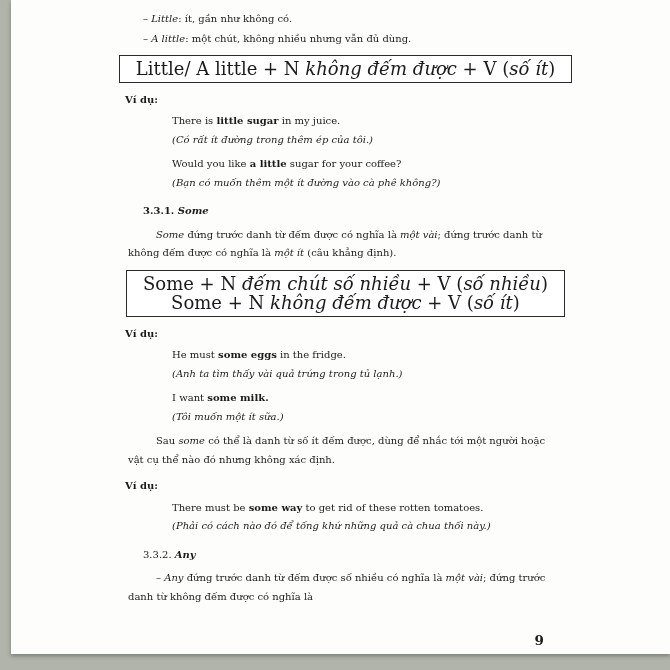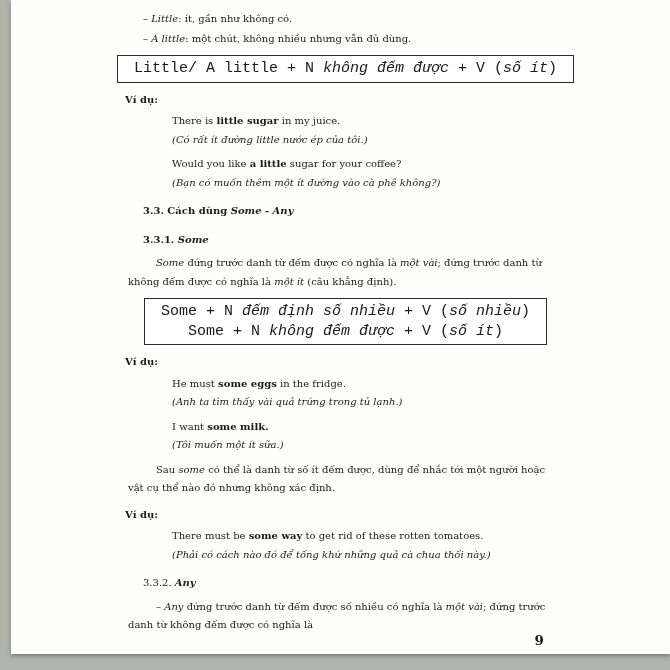--- a/index.html
+++ b/index.html
@@ -26,21 +26,21 @@
   .para { text-indent: 28px; margin: 5px 13px; }
   .def  { text-indent: 28px; margin: 1px 0; }
   .formula-box {
     width: fit-content;
     margin: 7px auto;
     border: 1px solid #2b2b2b;
     padding: 3px 16px;
     text-align: center;
     background: #fff;
   }
-  .formula-line { font-size: 15px; line-height: 19.5px; font-family: Liberation Mono, monospace; }
+  .formula-line { font-size: 18px; line-height: 19.5px; }
   .vidu { font-weight: bold; margin: 8px 0 3px 10px; }
   .ex-group { margin: 0 0 6px 57px; }
   .trans { font-style: italic; }
   .heading { font-weight: bold; margin: 10px 0 3px 28px; }
   .page-number {
     position: absolute;
     right: 126px; bottom: 6px;
     font-weight: bold;
     font-size: 13.5px;
   }
@@ -54,35 +54,34 @@
   <p class="txt def"><span>– </span><span style="font-style: italic;">A little</span><span>: một chút, không nhiều nhưng vẫn đủ dùng.</span></p>
 
   <div class="formula-box">
     <p class="formula-line"><span>Little/ A little + N </span><span style="font-style: italic;">không đếm được</span><span> + V (</span><span style="font-style: italic;">số ít</span><span>)</span></p>
   </div>
 
   <p class="txt vidu">Ví dụ:</p>
 
   <div class="ex-group">
     <p class="txt"><span>There is </span><span style="font-weight: bold;">little sugar</span><span> in my juice.</span></p>
-    <p class="txt trans"><span style="font-style: italic;">(Có rất ít đường little nước ép của tôi.)</span></p>
+    <p class="txt trans"><span style="font-style: italic;">(Có rất ít đường trong thêm ép của tôi.)</span></p>
   </div>
 
   <div class="ex-group">
     <p class="txt"><span>Would you like </span><span style="font-weight: bold;">a little</span><span> sugar for your coffee?</span></p>
     <p class="txt trans"><span style="font-style: italic;">(Bạn có muốn thêm một ít đường vào cà phê không?)</span></p>
   </div>
 
-  <p class="txt heading"><span style="font-weight: bold;">3.3. Cách dùng </span><span style="font-weight: bold; font-style: italic;">Some - Any</span></p>
   <p class="txt heading"><span style="font-weight: bold;">3.3.1. </span><span style="font-weight: bold; font-style: italic;">Some</span></p>
 
   <p class="txt para"><span style="font-style: italic;">Some</span><span> đứng trước danh từ đếm được có nghĩa là </span><span style="font-style: italic;">một vài</span><span>; đứng trước danh từ không đếm được có nghĩa là </span><span style="font-style: italic;">một ít</span><span> (câu khẳng định).</span></p>
 
   <div class="formula-box">
-    <p class="formula-line"><span>Some + N </span><span style="font-style: italic;">đếm định số nhiều</span><span> + V (</span><span style="font-style: italic;">số nhiều</span><span>)</span></p>
+    <p class="formula-line"><span>Some + N </span><span style="font-style: italic;">đếm chút số nhiều</span><span> + V (</span><span style="font-style: italic;">số nhiều</span><span>)</span></p>
     <p class="formula-line"><span>Some + N </span><span style="font-style: italic;">không đếm được</span><span> + V (</span><span style="font-style: italic;">số ít</span><span>)</span></p>
   </div>
 
   <p class="txt vidu">Ví dụ:</p>
 
   <div class="ex-group">
     <p class="txt"><span>He must </span><span style="font-weight: bold;">some eggs</span><span> in the fridge.</span></p>
     <p class="txt trans"><span style="font-style: italic;">(Anh ta tìm thấy vài quả trứng trong tủ lạnh.)</span></p>
   </div>
 

